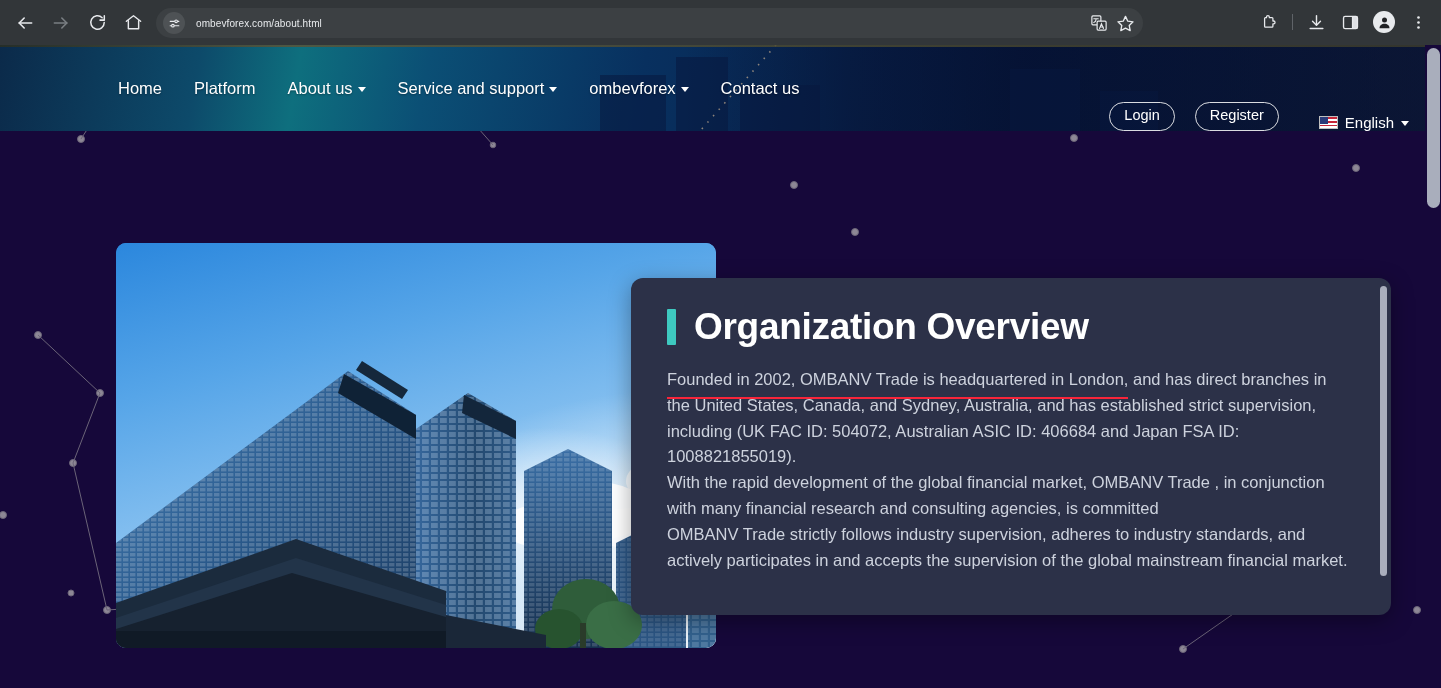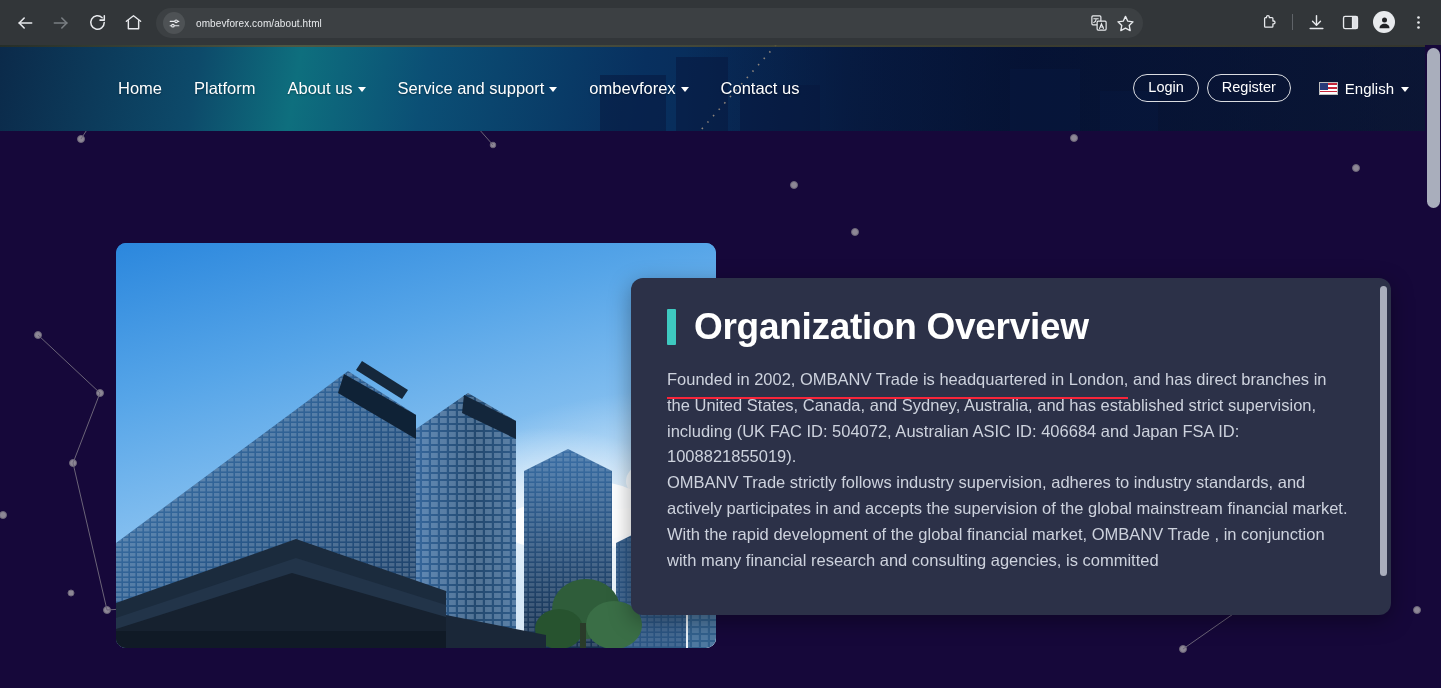--- a/index.html
+++ b/index.html
@@ -135,21 +135,21 @@
     width: 0; height: 0;
     border-left: 4.5px solid transparent;
     border-right: 4.5px solid transparent;
     border-top: 5px solid #ffffff;
     display: inline-block;
     position: relative; top: 1px;
   }
 
   .nav-right {
     position: absolute; right: 16px; top: 0; height: 86px;
-    display: flex; align-items: center; gap: 8px;
+    display: flex; align-items: flex-end; gap: 20px;
   }
   .pill {
     border: 1px solid rgba(255,255,255,0.85);
     border-radius: 18px;
     color: #ffffff;
     font-size: 14.5px;
     padding: 5px 14px 6px;
     white-space: nowrap;
     background: transparent;
     line-height: 1.1;
@@ -513,22 +513,22 @@
   </div>
 
   <div class="card">
     <div class="card-inner">
       <div class="card-title">
         <span class="accent-bar"></span>
         <h1>Organization Overview</h1>
       </div>
 
       <p class="para"><span class="underlined">Founded in 2002, OMBANV Trade is headquartered in London,</span><span> and has direct branches in the United States, Canada, and Sydney, Australia, and has established strict supervision, including (UK FAC ID: 504072, Australian ASIC ID: 406684 and Japan FSA ID: 1008821855019).</span></p>
+      <p class="para">With the rapid development of the global financial market, OMBANV Trade , in conjunction with many financial research and consulting agencies, is committed</p>
       <p class="para">OMBANV Trade strictly follows industry supervision, adheres to industry standards, and actively participates in and accepts the supervision of the global mainstream financial market.</p>
-      <p class="para">With the rapid development of the global financial market, OMBANV Trade , in conjunction with many financial research and consulting agencies, is committed</p>
     </div>
     <div class="card-scrollbar"></div>
   </div>
 
   <div class="page-scroll-track">
     <div class="page-scroll-thumb"></div>
   </div>
 </div>
 
 </body></html>

